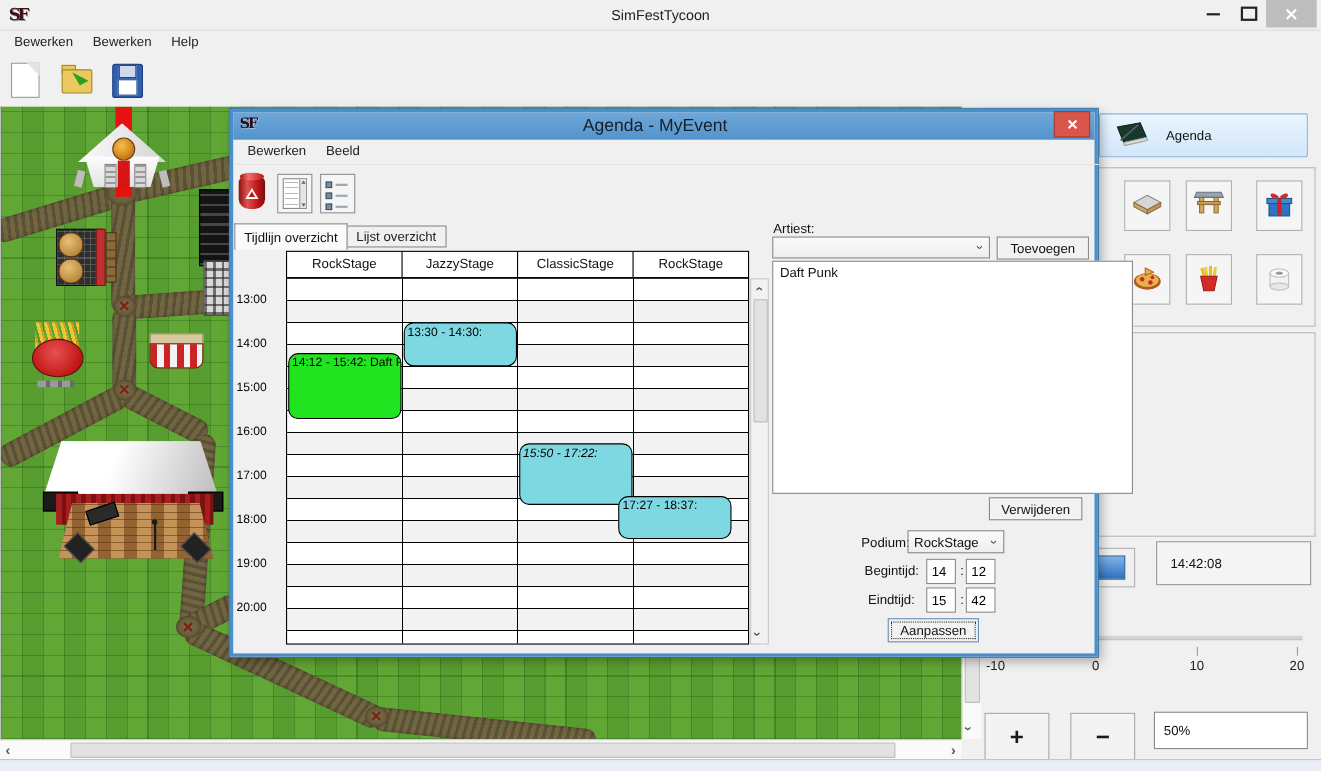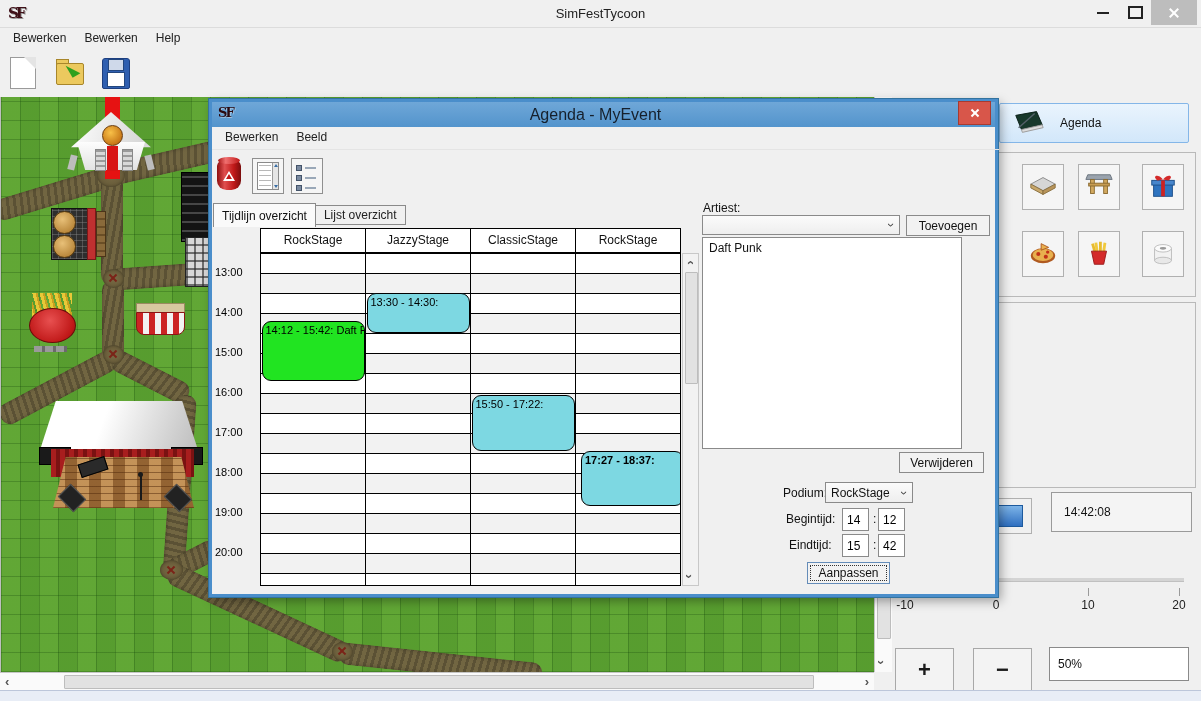--- a/index.html
+++ b/index.html
@@ -130,21 +130,21 @@
          font-size:11px;color:#000;padding:2px 3px;white-space:nowrap;overflow:hidden;}
   #grid-vscroll{left:470px;top:151px;width:17px;height:333px;background:#f2f2f2;border:1px solid #c8c8c8;box-sizing:border-box;}
   
   #artist-label{left:491px;top:99px;font-size:12px;}
   #artist-combo{left:490px;top:113px;width:198px;height:20px;background:linear-gradient(#fbfbfb,#eee);
      border:1px solid #8a8a8a;box-sizing:border-box;}
   .chev{position:absolute;right:6px;top:2px;font-size:12px;color:#444;display:inline-block;transform:rotate(90deg);}
   .btn{position:absolute;box-sizing:border-box;background:#f2f2f2;border:1px solid #8a8a8a;
        display:flex;align-items:center;justify-content:center;font-size:12px;color:#111;}
   #btn-toevoegen{left:694px;top:113px;width:84px;height:21px;}
-  #artist-listbox{left:490px;top:135px;width:260px;height:212px;background:#fff;border:1px solid #8a8a8a;box-sizing:border-box;}
+  #artist-listbox{left:490px;top:135px;width:328px;height:212px;background:#fff;border:1px solid #8a8a8a;box-sizing:border-box;}
   .list-row{padding:3px 6px;font-size:12px;}
   #btn-verwijderen{left:687px;top:350px;width:85px;height:21px;}
   #podium-label{left:571px;top:384px;font-size:12px;}
   #podium-combo{left:613px;top:380px;width:88px;height:21px;background:linear-gradient(#fbfbfb,#eee);
      border:1px solid #8a8a8a;box-sizing:border-box;font-size:12px;padding:3px 0 0 5px;}
   .fld-label{position:absolute;font-size:12px;}
   .tin{position:absolute;width:27px;height:23px;box-sizing:border-box;border:1px solid #8a8a8a;background:#fff;
        font:12px "Liberation Sans",sans-serif;padding:0 0 0 4px;}
   .colon{position:absolute;font-size:12px;}
   #btn-aanpassen{left:595px;top:460px;width:83px;height:22px;border:1px solid #648cb8;outline:1px dotted #333;outline-offset:-4px;}
@@ -411,22 +411,22 @@
     <div id="time-gutter"></div>
     <div class="a" id="grid-header">
         <div class="col-h">RockStage</div>
         <div class="col-h">JazzyStage</div>
         <div class="col-h">ClassicStage</div>
         <div class="col-h">RockStage</div>
       </div>
     <div class="a" id="grid-rows">
         <div class="event" style="left: 0.5px; top: 68px; width: 103px; height: 60px; background: rgb(33, 228, 33);">14:12 - 15:42: Daft Punk</div>
         <div class="event" style="left: 105.5px; top: 40px; width: 103px; height: 40px; background: rgb(125, 216, 226);">13:30 - 14:30: </div>
-        <div class="event" style="left: 210.5px; top: 142px; width: 103px; height: 56px; background: rgb(125, 216, 226);">15:50 - 17:22: </div>
-        <div class="event" style="left: 320px; top: 198px; width: 103px; height: 55px; background: rgb(125, 216, 226); font-weight: bold;">17:27 - 18:37: </div>
+        <div class="event" style="left: 210.5px; top: 150px; width: 103px; height: 56px; background: rgb(125, 216, 226); font-style: italic;">15:50 - 17:22: </div>
+        <div class="event" style="left: 301px; top: 198px; width: 103px; height: 39px; background: rgb(125, 216, 226);">17:27 - 18:37: </div>
       </div>
     <div class="a" id="grid-vscroll">
       <span class="sb-arrow" style="left:4px;top:2px;display:inline-block;transform:rotate(-90deg);">›</span>
       <div class="sb-thumb" style="left:2px;top:18px;width:11px;height:110px;"></div>
       <span class="sb-arrow" style="left:4px;bottom:2px;display:inline-block;transform:rotate(90deg);">›</span>
     </div>
 
     <div class="a" id="artist-label">Artiest:</div>
     <div class="a" id="artist-combo">
       <span></span>

